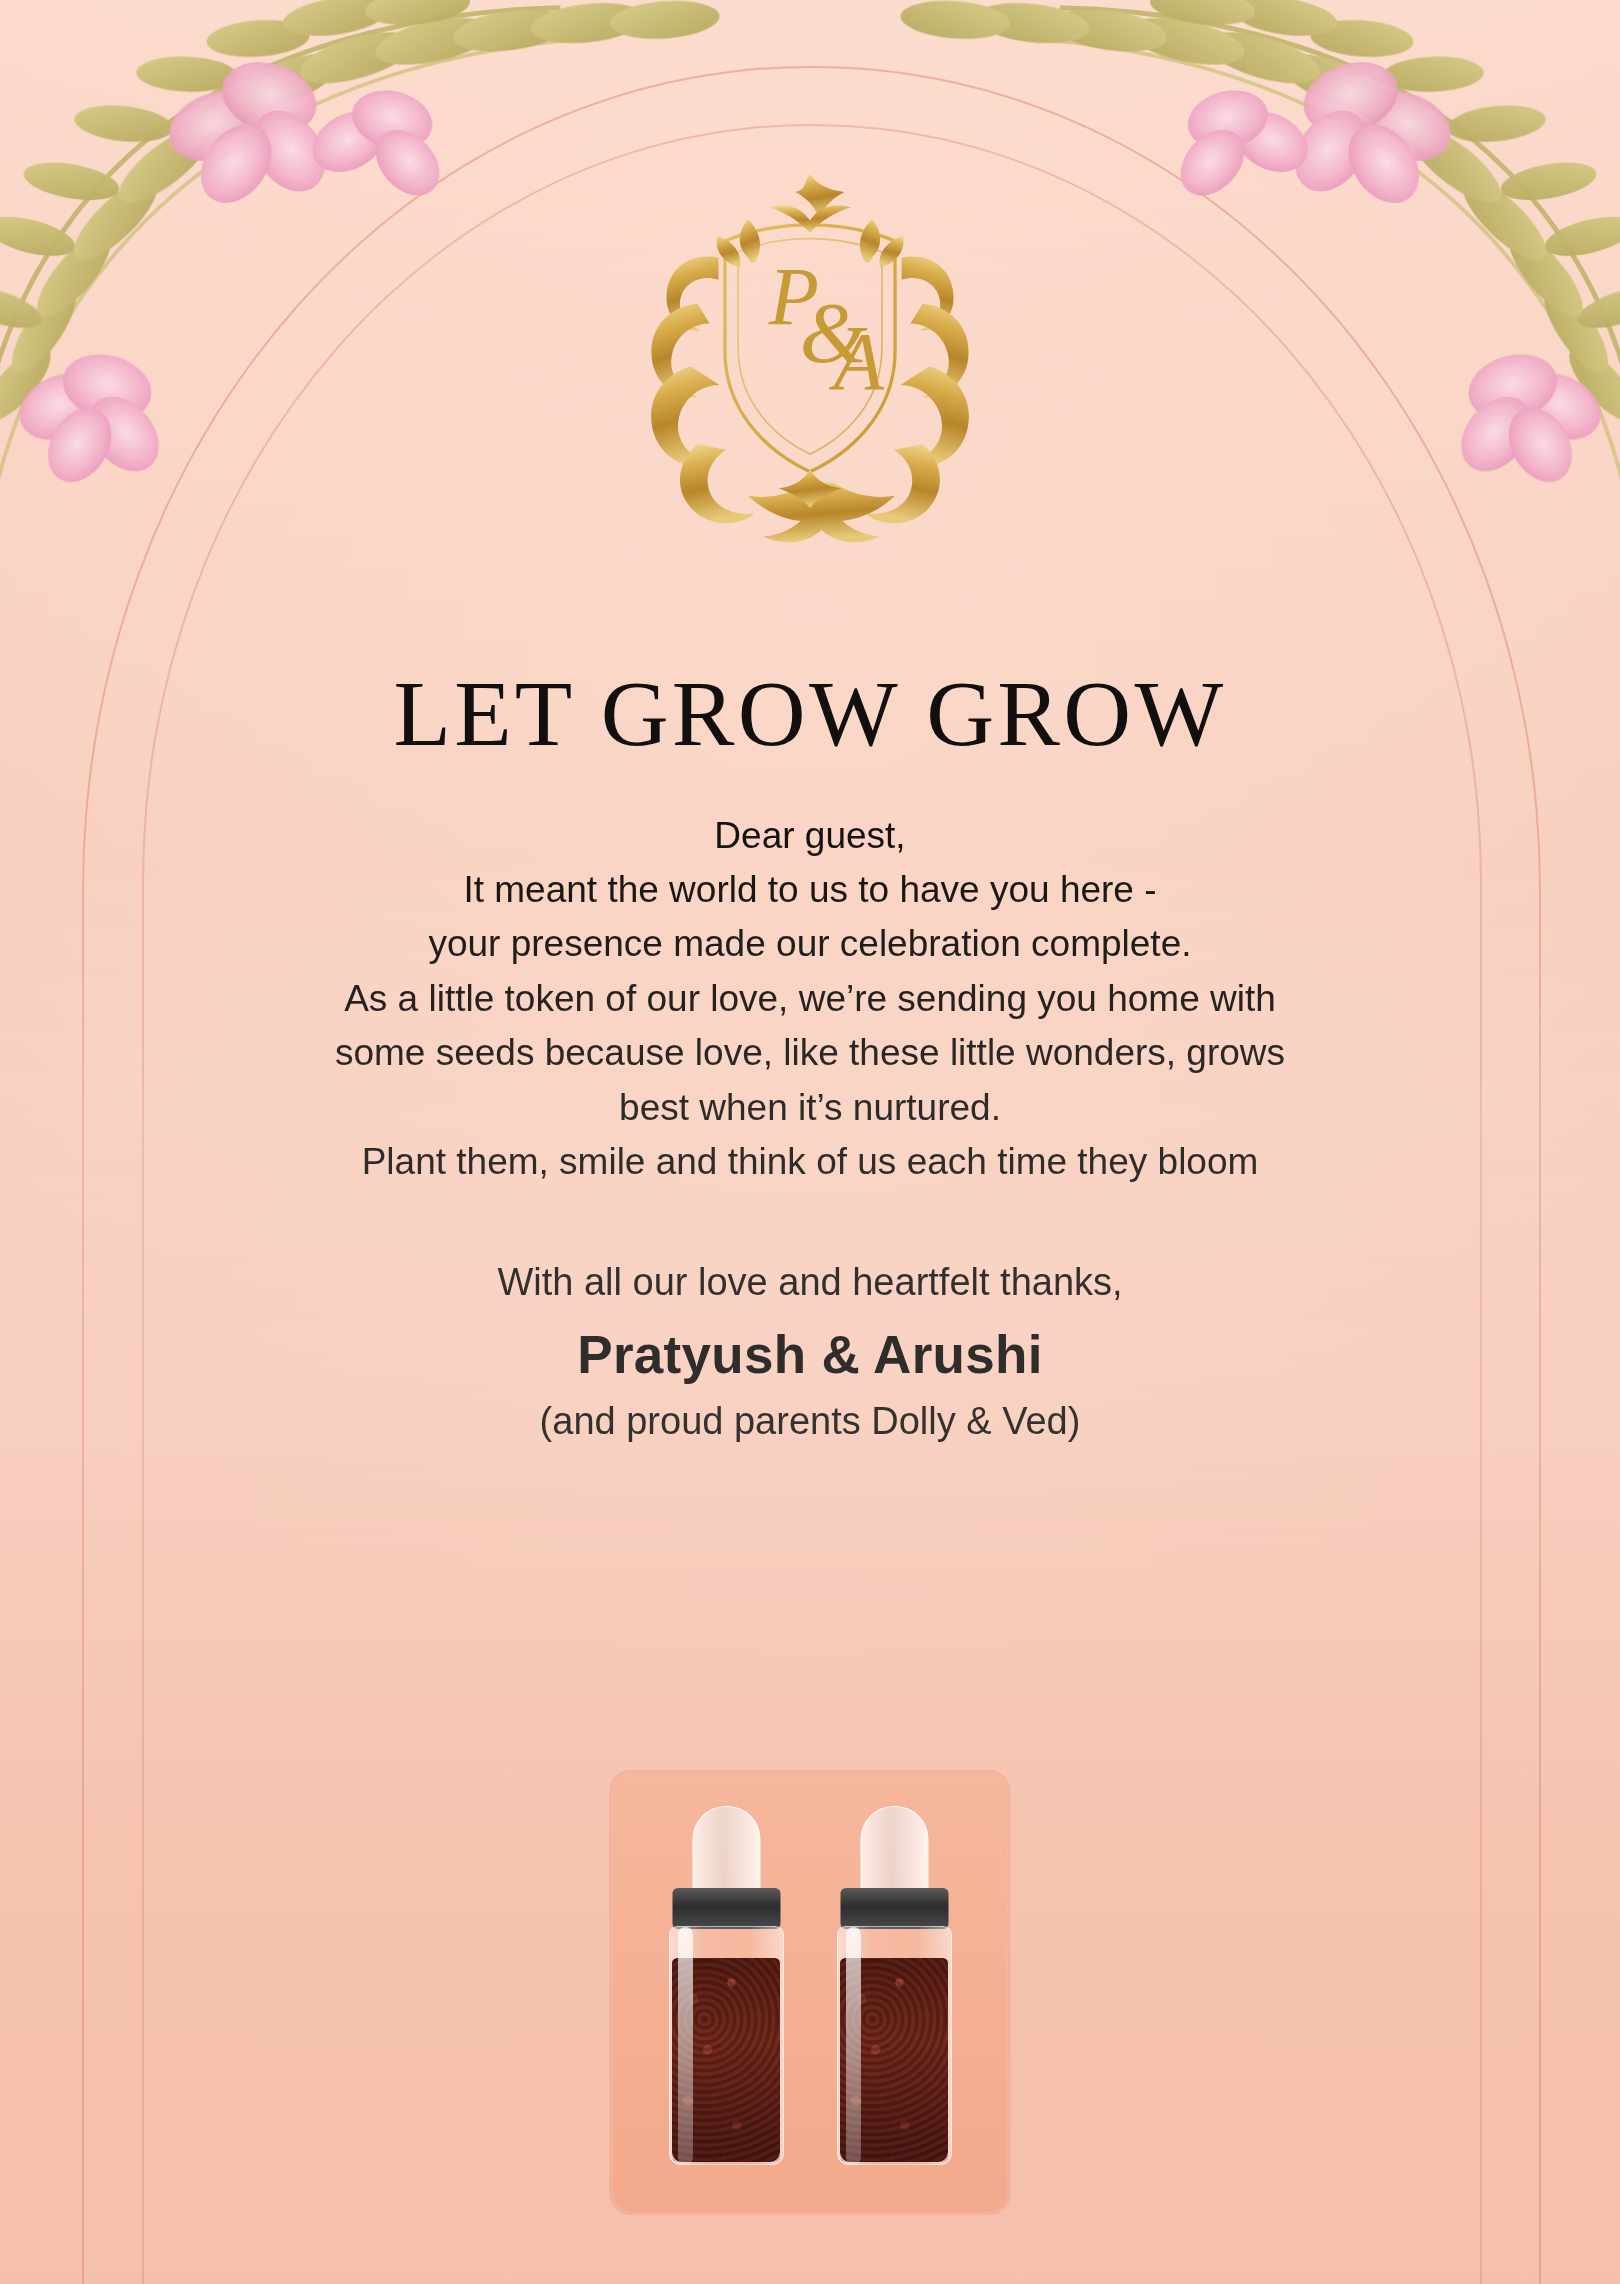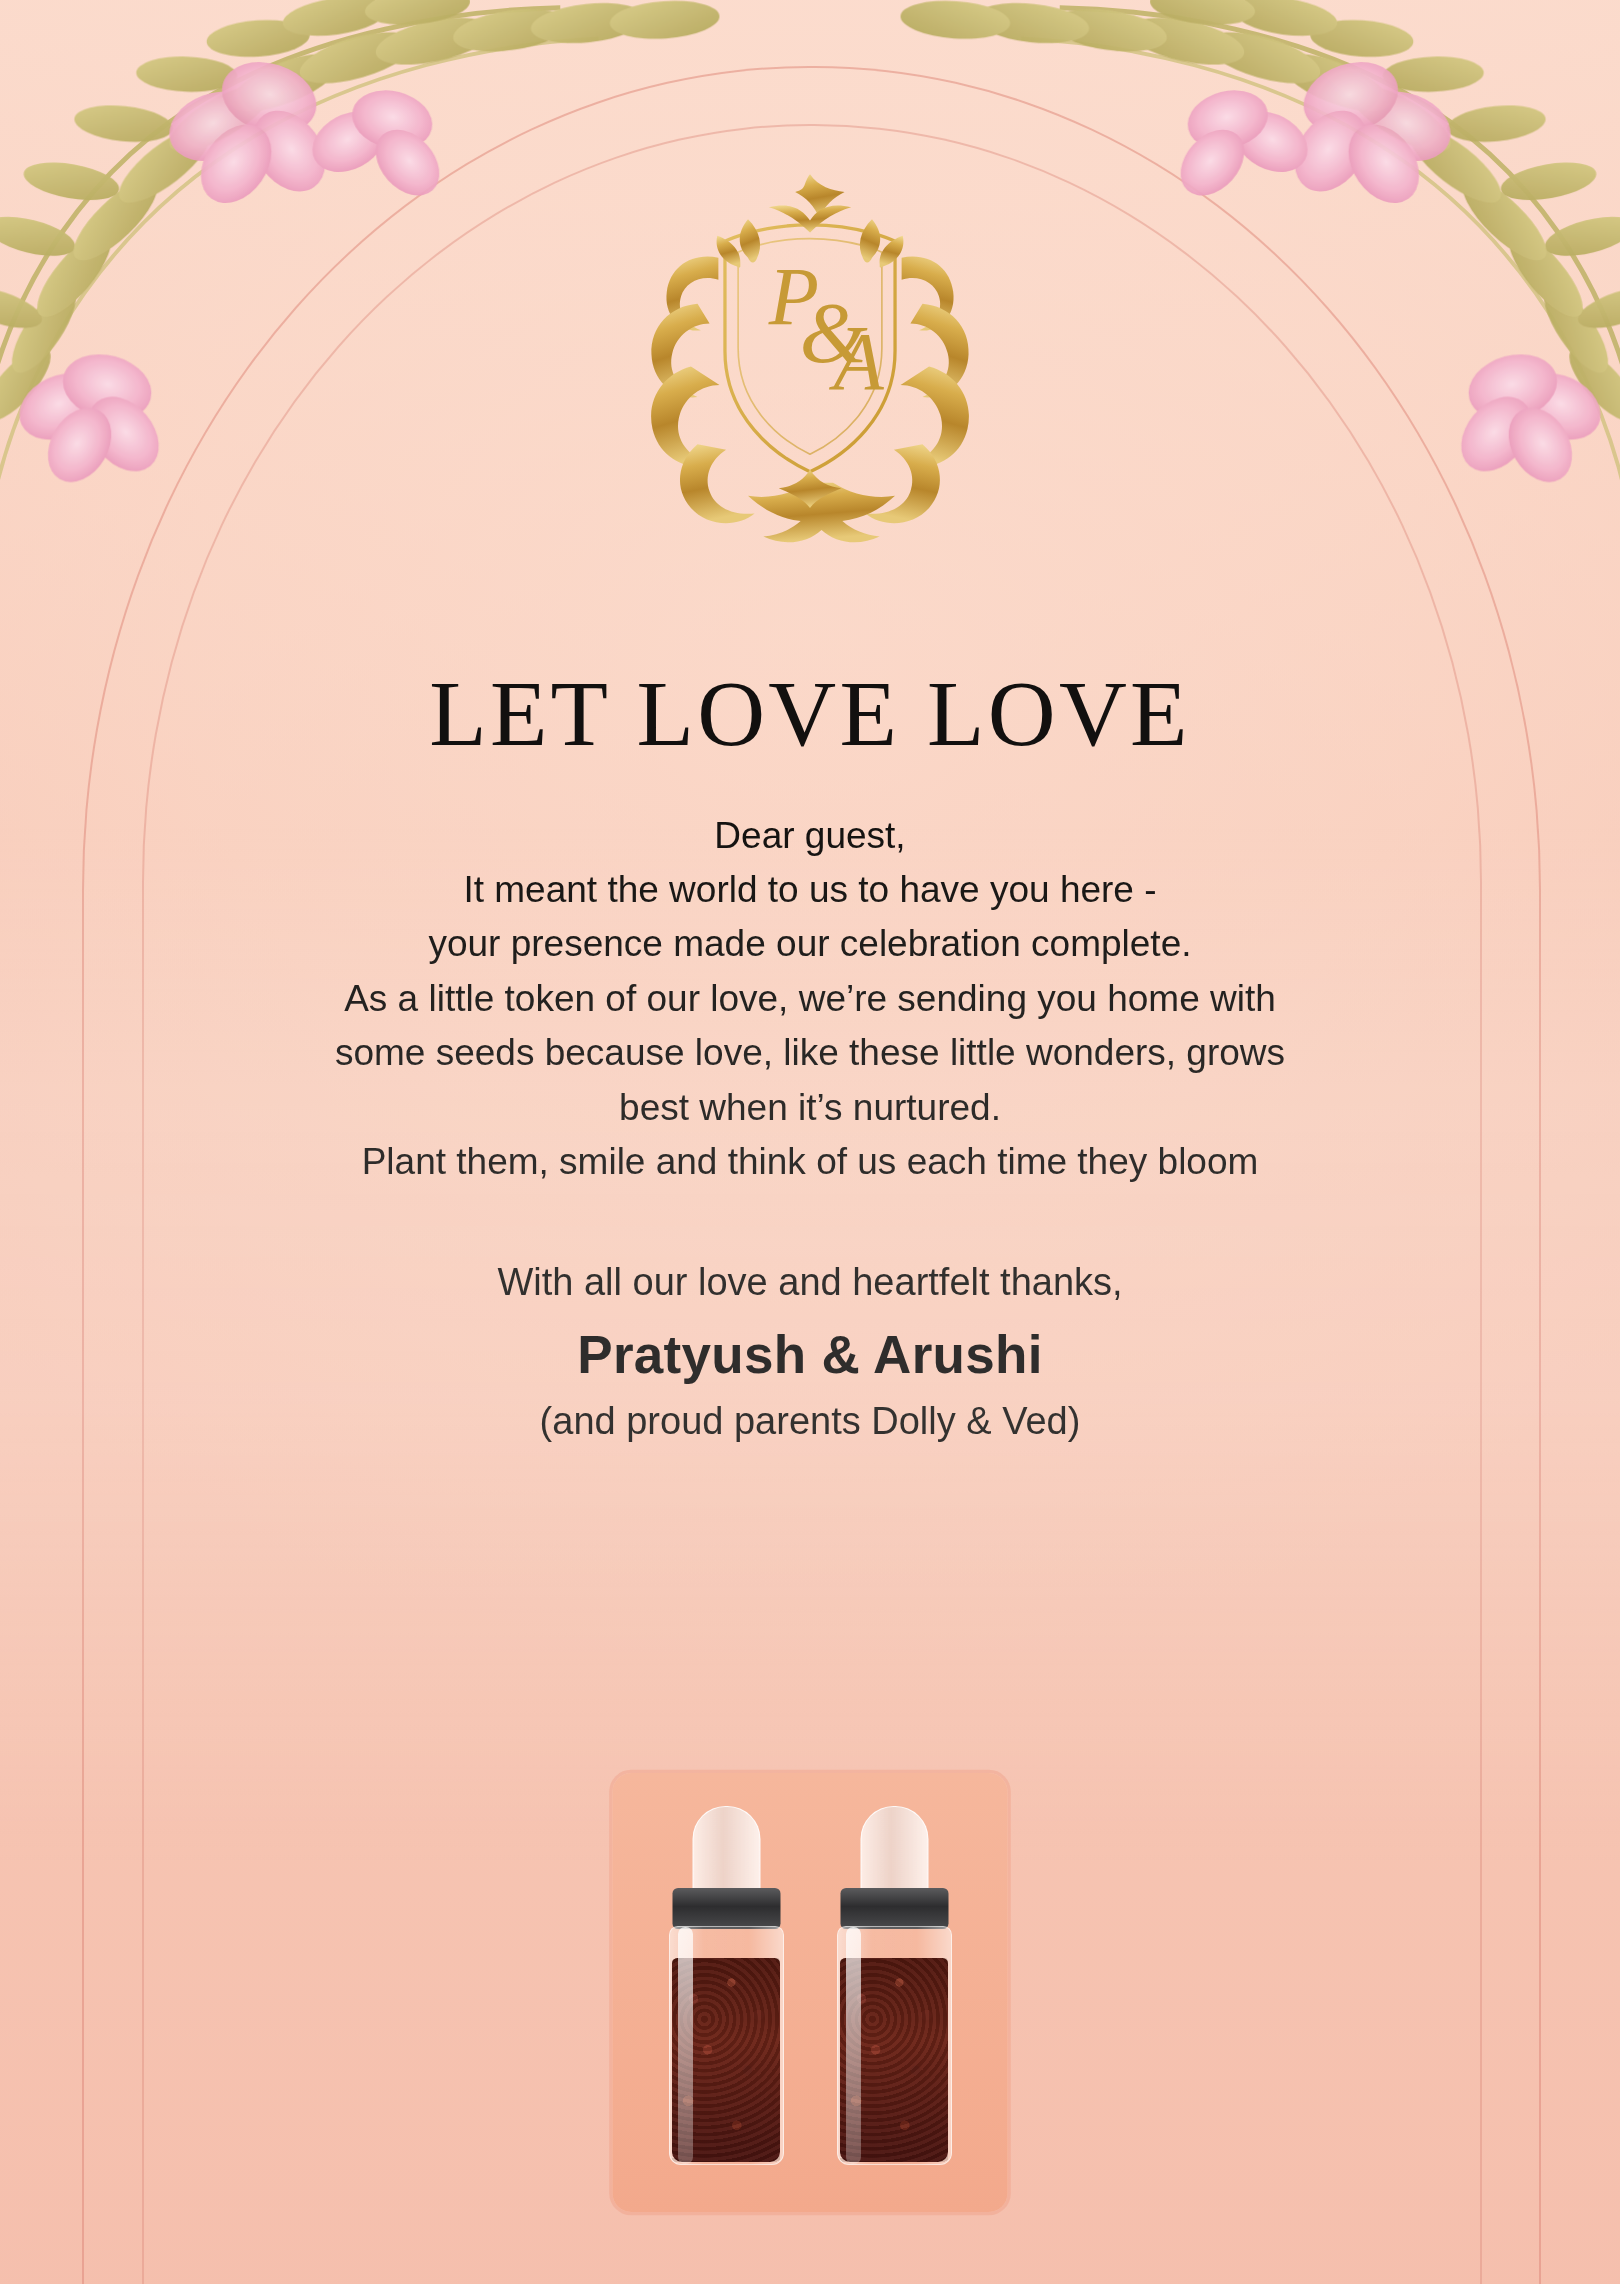--- a/index.html
+++ b/index.html
@@ -406,21 +406,21 @@
 
       <g font-family="Liberation Serif, serif" fill="#c79a36">
         <text x="430" y="300" font-size="150" font-style="italic">P</text>
         <text x="486" y="370" font-size="160" font-style="italic">&amp;</text>
         <text x="548" y="420" font-size="150" font-style="italic">A</text>
       </g>
     </svg>
   </div>
 
   <div class="content">
-    <h1 class="headline">LET LOVE LOVE</h1>
+    <h1 class="headline">LET GROW GROW</h1>
 
     <div class="para">
       <span class="line">Dear guest,</span>
       <span class="line">It meant the world to us to have you here -</span>
       <span class="line">your presence made our celebration complete.</span>
       <span class="line">As a little token of our love, we’re sending you home with</span>
       <span class="line">some seeds because love, like these little wonders, grows</span>
       <span class="line">best when it’s nurtured.</span>
       <span class="line">Plant them, smile and think of us each time they bloom</span>
     </div>

